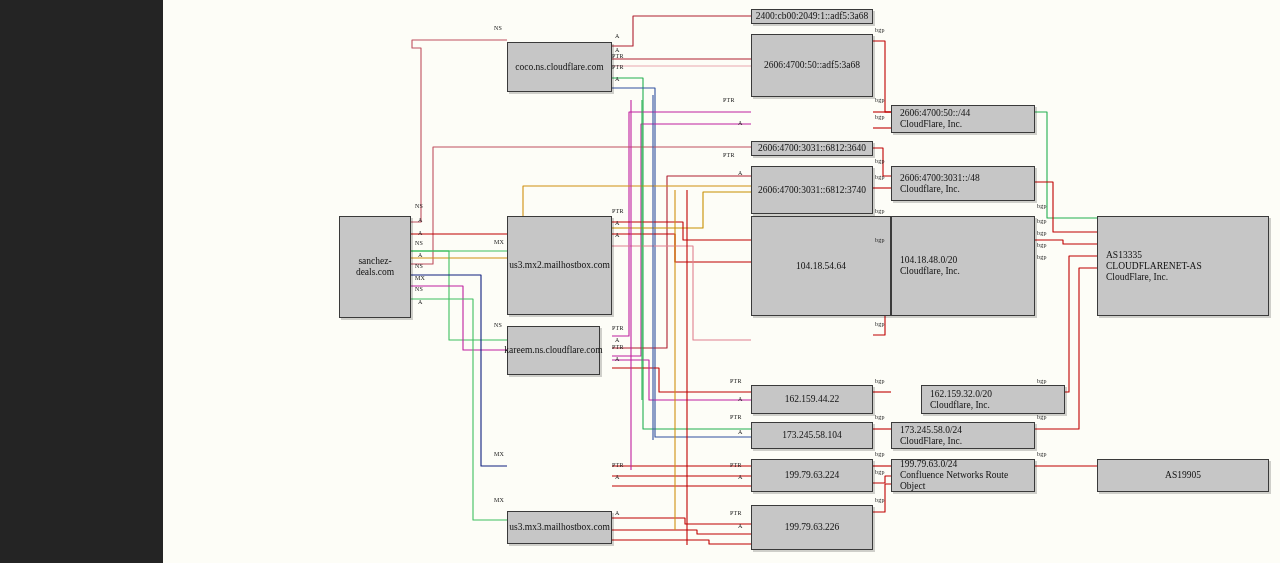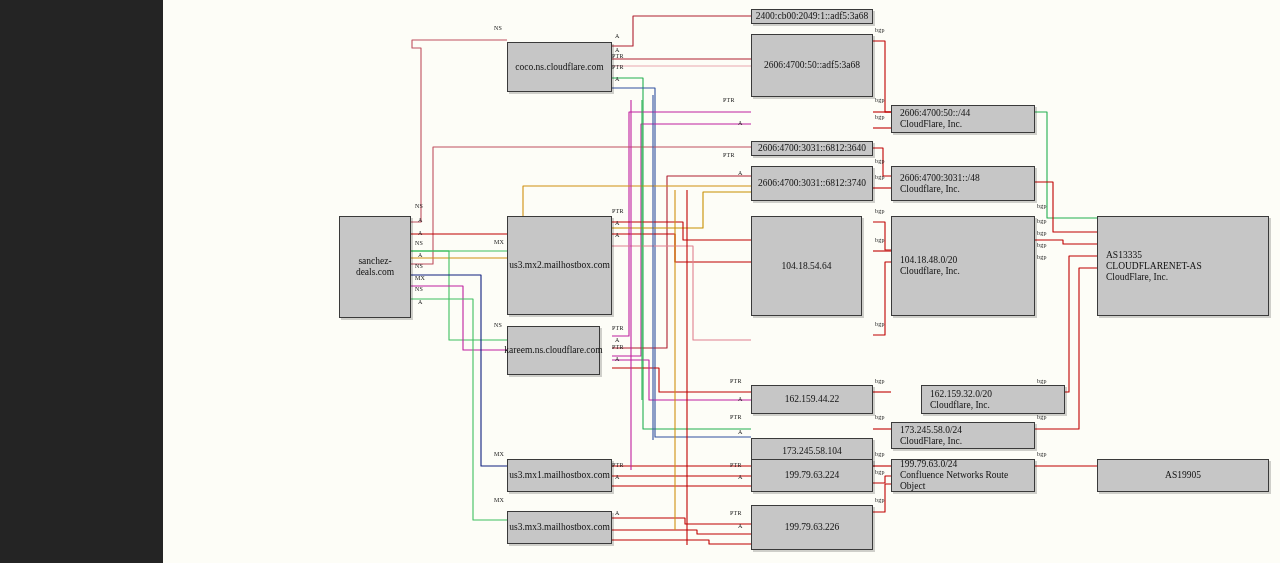--- a/index.html
+++ b/index.html
@@ -139,29 +139,28 @@
       <path d="M872 240 L 900 240 L 900 244 L 934 244" stroke="#c00000"></path>
       <path d="M872 392 L 906 392 L 906 256 L 934 256" stroke="#c00000"></path>
       <path d="M872 429 L 916 429 L 916 268 L 934 268" stroke="#c00000"></path>
       <path d="M872 466 L 934 466" stroke="#c00000"></path>
     </g>
   </svg>
 <div class="node" style="left: 176px; top: 216px; width: 72px; height: 102px;">sanchez-deals.com</div>
     <div class="node" style="left: 344px; top: 42px; width: 105px; height: 50px;">coco.ns.cloudflare.com</div>
     <div class="node" style="left: 344px; top: 216px; width: 105px; height: 99px;">us3.mx2.mailhostbox.com</div>
     <div class="node" style="left: 344px; top: 326px; width: 93px; height: 49px;">kareem.ns.cloudflare.com</div>
-    <div class="node" style="left: 344px; top: 459px; width: 105px; height: 33px;">us3.mx1.mailhostbox.com</div>
     <div class="node" style="left: 344px; top: 511px; width: 105px; height: 33px;">us3.mx3.mailhostbox.com</div>
     <div class="node" style="left: 588px; top: 9px; width: 122px; height: 15px;">2400:cb00:2049:1::adf5:3a68</div>
     <div class="node" style="left: 588px; top: 34px; width: 122px; height: 63px;">2606:4700:50::adf5:3a68</div>
     <div class="node" style="left: 588px; top: 141px; width: 122px; height: 15px;">2606:4700:3031::6812:3640</div>
-    <div class="node" style="left: 588px; top: 166px; width: 122px; height: 35px;">2606:4700:3031::6812:3740</div>
-    <div class="node" style="left: 588px; top: 216px; width: 111px; height: 100px; text-align: center;">104.18.54.64</div>
+    <div class="node" style="left: 588px; top: 166px; width: 122px; height: 48px;">2606:4700:3031::6812:3740</div>
+    <div class="node" style="left: 588px; top: 216px; width: 140px; height: 100px; text-align: center;">104.18.54.64</div>
     <div class="node" style="left: 588px; top: 385px; width: 122px; height: 29px;">162.159.44.22</div>
-    <div class="node" style="left: 588px; top: 422px; width: 122px; height: 27px; margin-top: 16px;">173.245.58.104</div>
+    <div class="node" style="left: 588px; top: 422px; width: 122px; height: 27px;">173.245.58.104</div>
     <div class="node" style="left: 588px; top: 459px; width: 122px; height: 33px;">199.79.63.224</div>
     <div class="node" style="left: 588px; top: 505px; width: 122px; height: 45px;">199.79.63.226</div>
     <div class="node two-line" style="left: 728px; top: 105px; width: 144px; height: 28px;">2606:4700:50::/44
 CloudFlare, Inc.</div>
     <div class="node two-line" style="left: 728px; top: 166px; width: 144px; height: 35px;">2606:4700:3031::/48
 Cloudflare, Inc.</div>
     <div class="node two-line" style="left: 728px; top: 216px; width: 144px; height: 100px;">104.18.48.0/20
 Cloudflare, Inc.</div>
     <div class="node two-line" style="left: 758px; top: 385px; width: 144px; height: 29px;">162.159.32.0/20
 Cloudflare, Inc.</div>

